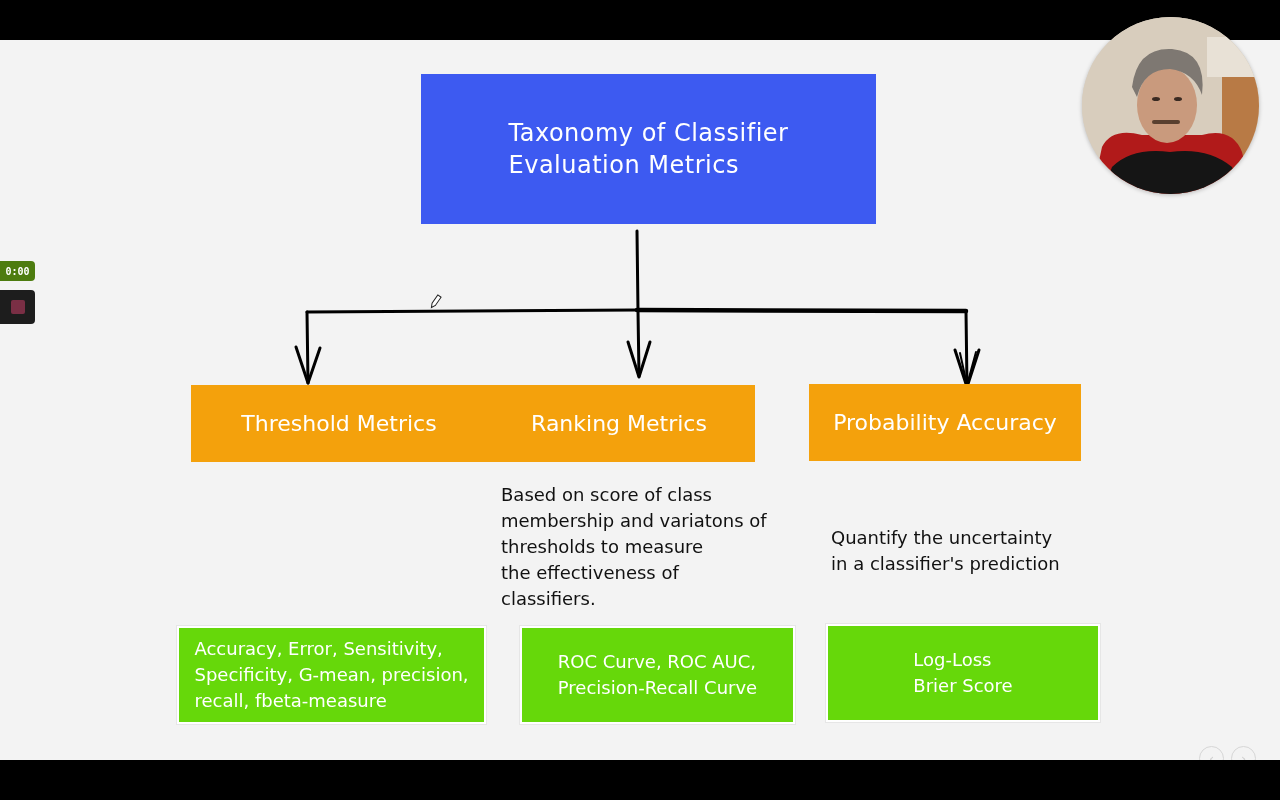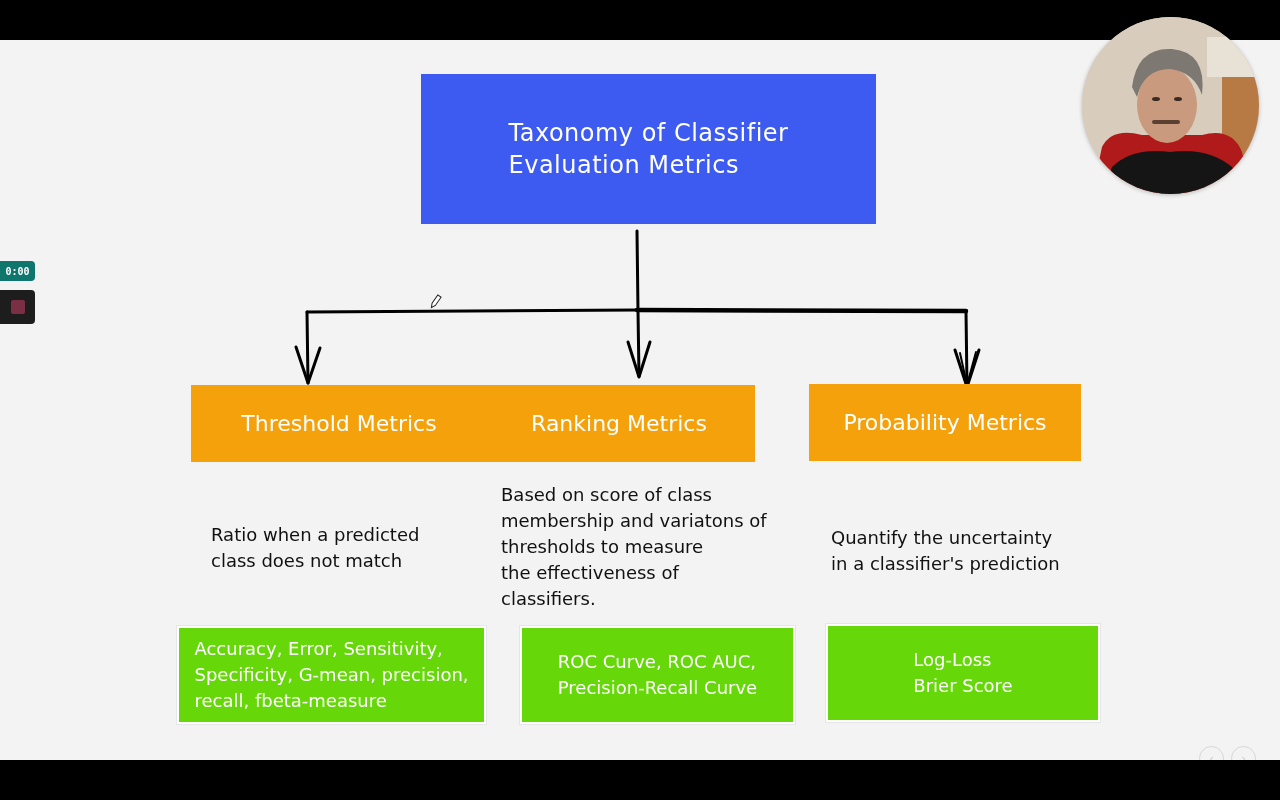--- a/index.html
+++ b/index.html
@@ -24,21 +24,21 @@
     .metric-3 { left: 826px; width: 274px; top: 584px; }
     .metric-box span { white-space: pre-line; }
 
     .desc { position: absolute; color: #111; font-size: 18px; line-height: 26px; white-space: pre-line; }
     .desc-1 { left: 211px; top: 482px; width: 260px; }
     .desc-2 { left: 501px; top: 442px; width: 300px; }
     .desc-3 { left: 831px; top: 485px; width: 280px; }
 
     .connectors { position: absolute; left: 0; top: 0; width: 1280px; height: 720px; pointer-events: none; }
 
-    .timer { position: absolute; left: 0; top: 261px; width: 35px; height: 20px; background: #0f766e; color: #fff; font-size: 10px; font-weight: bold; border-radius: 0 4px 4px 0; display: flex; align-items: center; justify-content: center; font-family: "DejaVu Sans Mono", monospace; }
+    .timer { position: absolute; left: 0; top: 261px; width: 35px; height: 20px; background: #4d7c0f; color: #fff; font-size: 10px; font-weight: bold; border-radius: 0 4px 4px 0; display: flex; align-items: center; justify-content: center; font-family: "DejaVu Sans Mono", monospace; }
     .record-btn { position: absolute; left: 0; top: 290px; width: 35px; height: 34px; background: #1d1d1d; border-radius: 0 4px 4px 0; display: flex; align-items: center; justify-content: center; }
     .record-btn .stop { width: 14px; height: 14px; background: #7a2f45; border-radius: 2px; }
 
     .webcam { position: absolute; left: 1082px; top: 17px; width: 177px; height: 177px; border-radius: 50%; overflow: hidden; background: #d9cfc0; box-shadow: 0 1px 4px rgba(0,0,0,0.25); }
 
     .nav-btn { position: absolute; top: 706px; width: 25px; height: 25px; border-radius: 50%; border: 1.5px solid #d6d6d6; display: flex; align-items: center; justify-content: center; color: #cfcfcf; font-size: 13px; background: transparent; }
     .nav-prev { left: 1199px; }
     .nav-next { left: 1231px; }
   </style>
 </head>
@@ -71,25 +71,23 @@
 Evaluation Metrics</span>
   </div>
 
   <div class="box cat-box cat-1">
     <span>Threshold Metrics</span>
   </div>
   <div class="box cat-box cat-2">
     <span>Ranking Metrics</span>
   </div>
   <div class="box cat-box cat-3">
-    <span>Probability Metrics</span>
+    <span>Probability Accuracy</span>
   </div>
 
-  <div class="desc desc-1">Ratio when a predicted
-class does not match</div>
   <div class="desc desc-3">Quantify the uncertainty
 in a classifier's prediction</div>
   <div class="desc desc-2">Based on score of class
 membership and variatons of
 thresholds to measure
 the effectiveness of
 classifiers.</div>
 
   <div class="box metric-box metric-2">
     <span>ROC Curve, ROC AUC,

